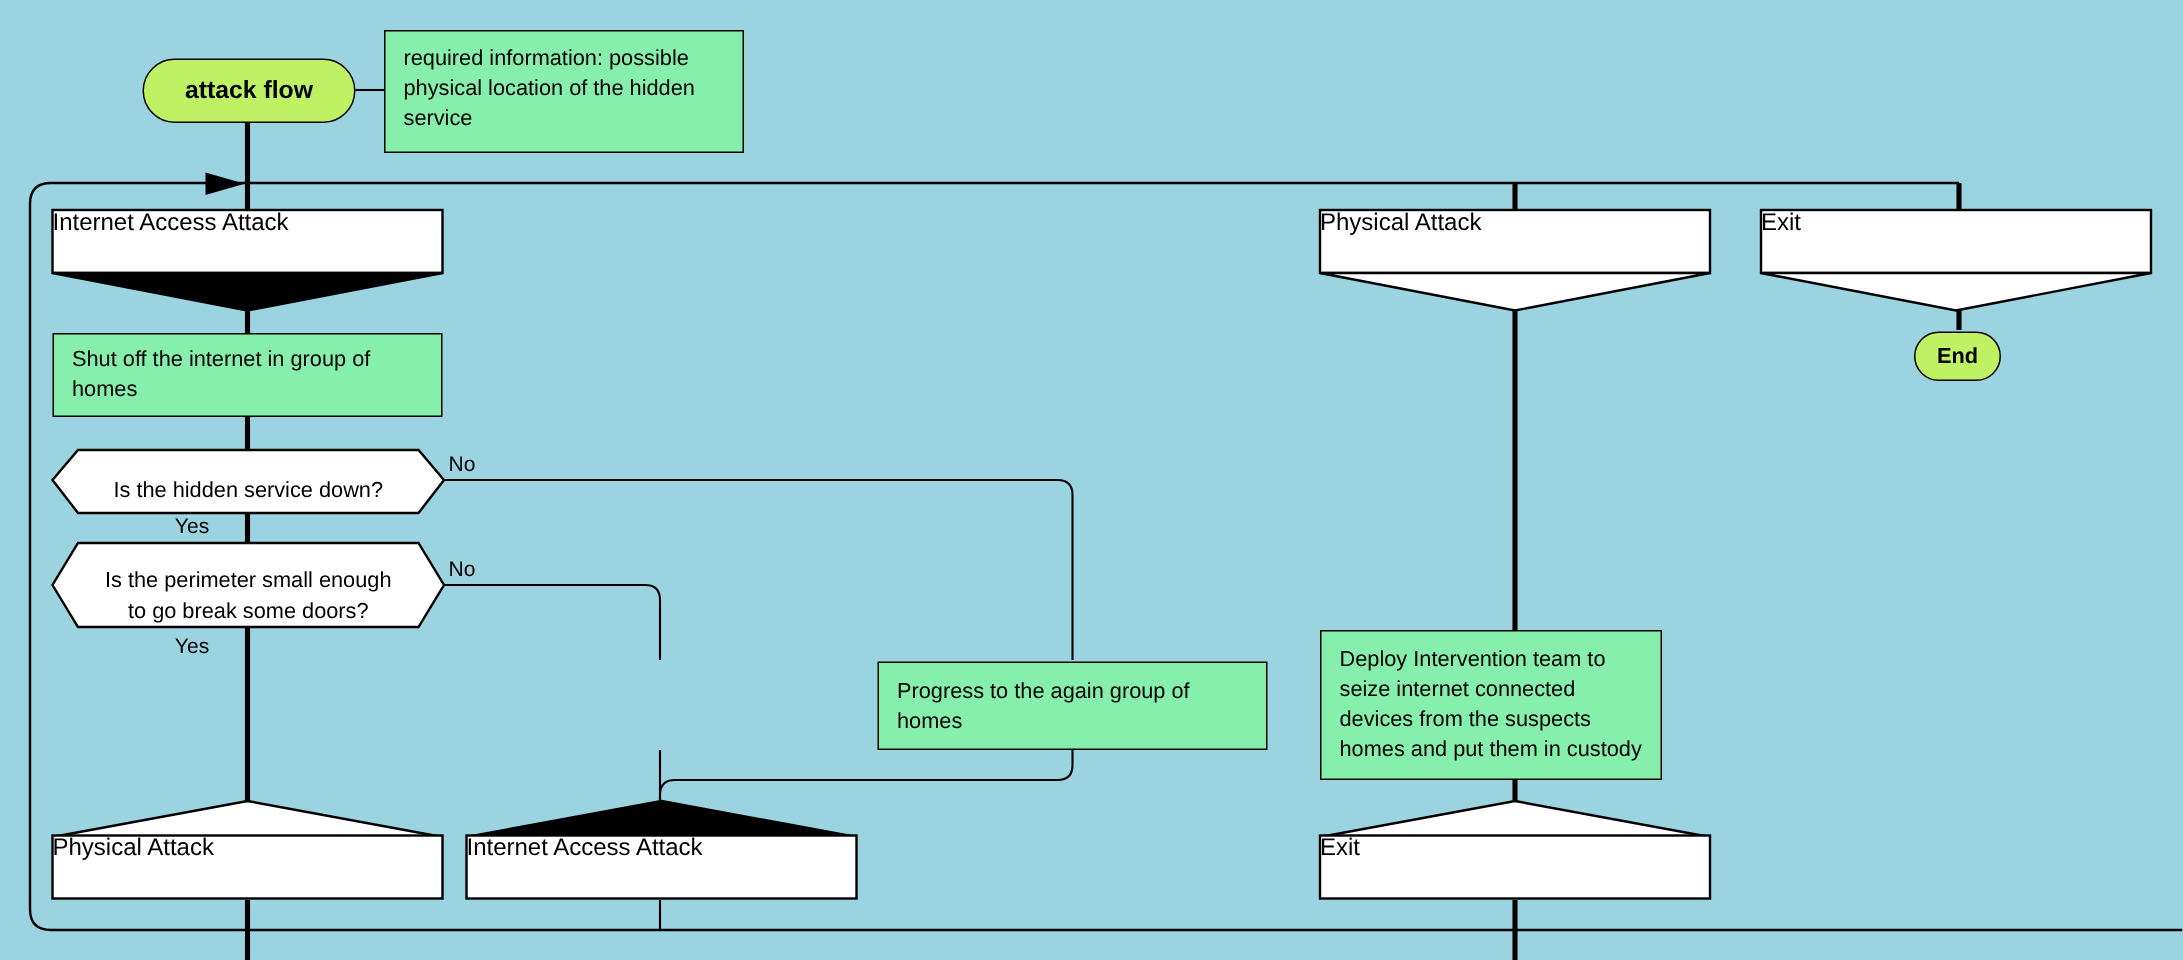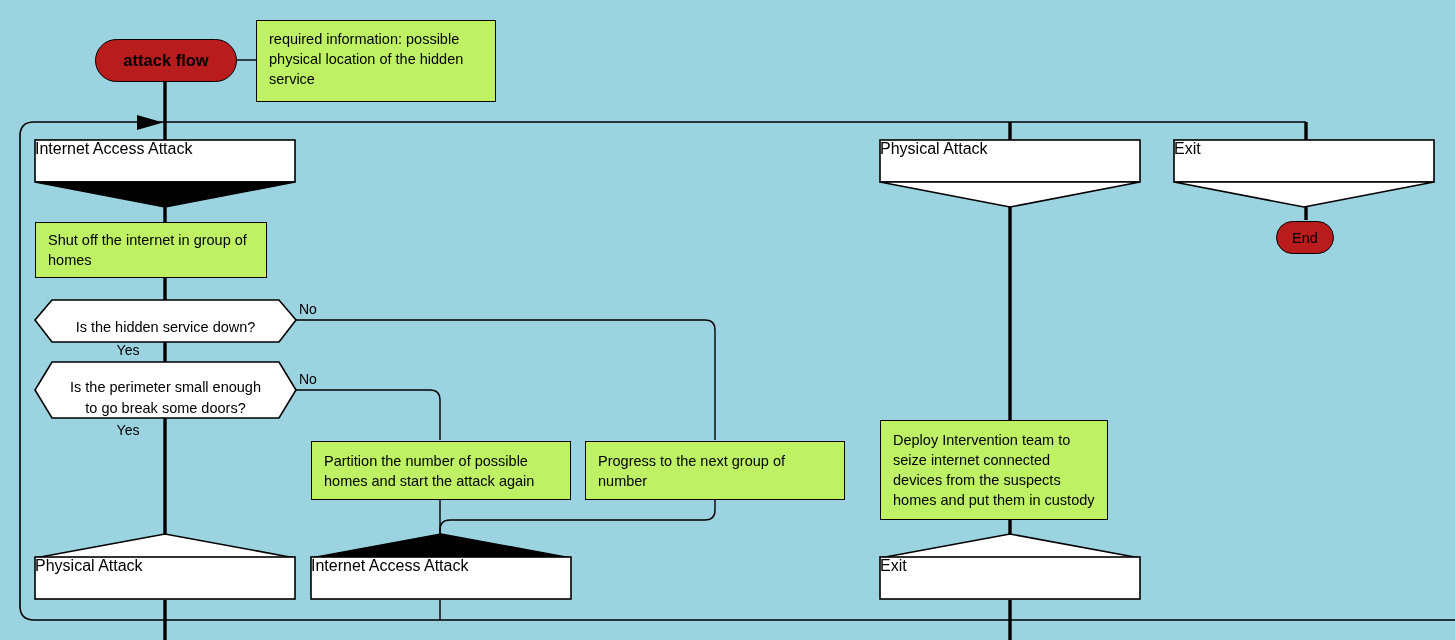--- a/index.html
+++ b/index.html
@@ -9,30 +9,30 @@
     font-family:"Liberation Sans", sans-serif;
     overflow:hidden;
     position:relative;
   }
   #stage{position:absolute;left:0;top:0;width:1455px;height:640px;}
   svg.layer{position:absolute;left:0;top:0;width:1455px;height:640px;pointer-events:none;}
   .node{position:absolute;box-sizing:border-box;}
 
   
   .txtbox{
-    background:#bef264;border:1.6px solid #000;
+    background:#86efac;border:1.6px solid #000;
     font-size:14.5px;line-height:20px;color:#000;
     padding:8px 12px;box-sizing:border-box;
   }
   .stadium{
-    background:#b91c1c;border:1.8px solid #000;border-radius:999px;
+    background:#bef264;border:1.8px solid #000;border-radius:999px;
     display:flex;align-items:center;justify-content:center;
     font-weight:bold;font-size:16.5px;box-sizing:border-box;
   }
-  .stadium.small{font-weight:normal;font-size:14.5px;border-width:1.6px;text-align:right;}
+  .stadium.small{font-weight:bold;font-size:14.5px;border-width:1.6px;text-align:right;}
   
   .hex{position:absolute;}
   .hex .lbl{
     position:absolute;left:0;top:0;width:100%;height:100%;
     display:flex;align-items:center;justify-content:center;
     font-size:14.5px;line-height:21px;color:#000;text-align:center;
     padding:0 34px;box-sizing:border-box;
   }
   .edgelabel{
     position:absolute;font-size:14px;color:#000;white-space:nowrap;
@@ -118,38 +118,37 @@
   </div>
 
   <div class="node" style="left:880px;top:140px;width:260px;height:42px;">
     <div class="lbl" style="height:42px;">Physical Attack</div>
   </div>
 
   <div class="node" style="left:1174px;top:140px;width:260px;height:42px;">
     <div class="lbl" style="height:42px;">Exit</div>
   </div>
 
-  <div class="node txtbox" style="left:35px;top:222px;width:232px;height:56px;display:flex;align-items:center;">Shut off the internet in group of homes</div>
+  <div class="node txtbox" style="left:35px;top:222px;width:260px;height:56px;display:flex;align-items:center;">Shut off the internet in group of homes</div>
 
   <div class="node hex" style="left:35px;top:300px;width:261px;height:54px;">
     <div class="lbl">Is the hidden service down?</div>
   </div>
 
   <div class="node hex" style="left:35px;top:362px;width:261px;height:72px;">
     <div class="lbl">Is the perimeter small enough to go break some doors?</div>
   </div>
 
   <div class="edgelabel" style="left:299px;top:301px;">No</div>
   <div class="edgelabel right-al" style="left:95px;top:342px;width:66px;">Yes</div>
   <div class="edgelabel" style="left:299px;top:371px;">No</div>
   <div class="edgelabel right-al" style="left:95px;top:422px;width:66px;">Yes</div>
 
-  <div class="node txtbox" style="left:311px;top:441px;width:260px;height:59px;display:flex;align-items:center;">Partition the number of possible homes and start the attack again</div>
 
-  <div class="node txtbox" style="left:585px;top:441px;width:260px;height:59px;display:flex;align-items:center;">Progress to the next group of number</div>
+  <div class="node txtbox" style="left:585px;top:441px;width:260px;height:59px;display:flex;align-items:center;">Progress to the again group of homes</div>
 
   <div class="node txtbox" style="left:880px;top:420px;width:228px;height:100px;display:flex;align-items:center;">Deploy Intervention team to seize internet connected devices from the suspects homes and put them in custody</div>
 
   <div class="node" style="left:35px;top:557px;width:260px;height:42px;">
     <div class="lbl" style="height:42px;">Physical Attack</div>
   </div>
 
   <div class="node" style="left:311px;top:557px;width:260px;height:42px;">
     <div class="lbl" style="height:42px;">Internet Access Attack</div>
   </div>

